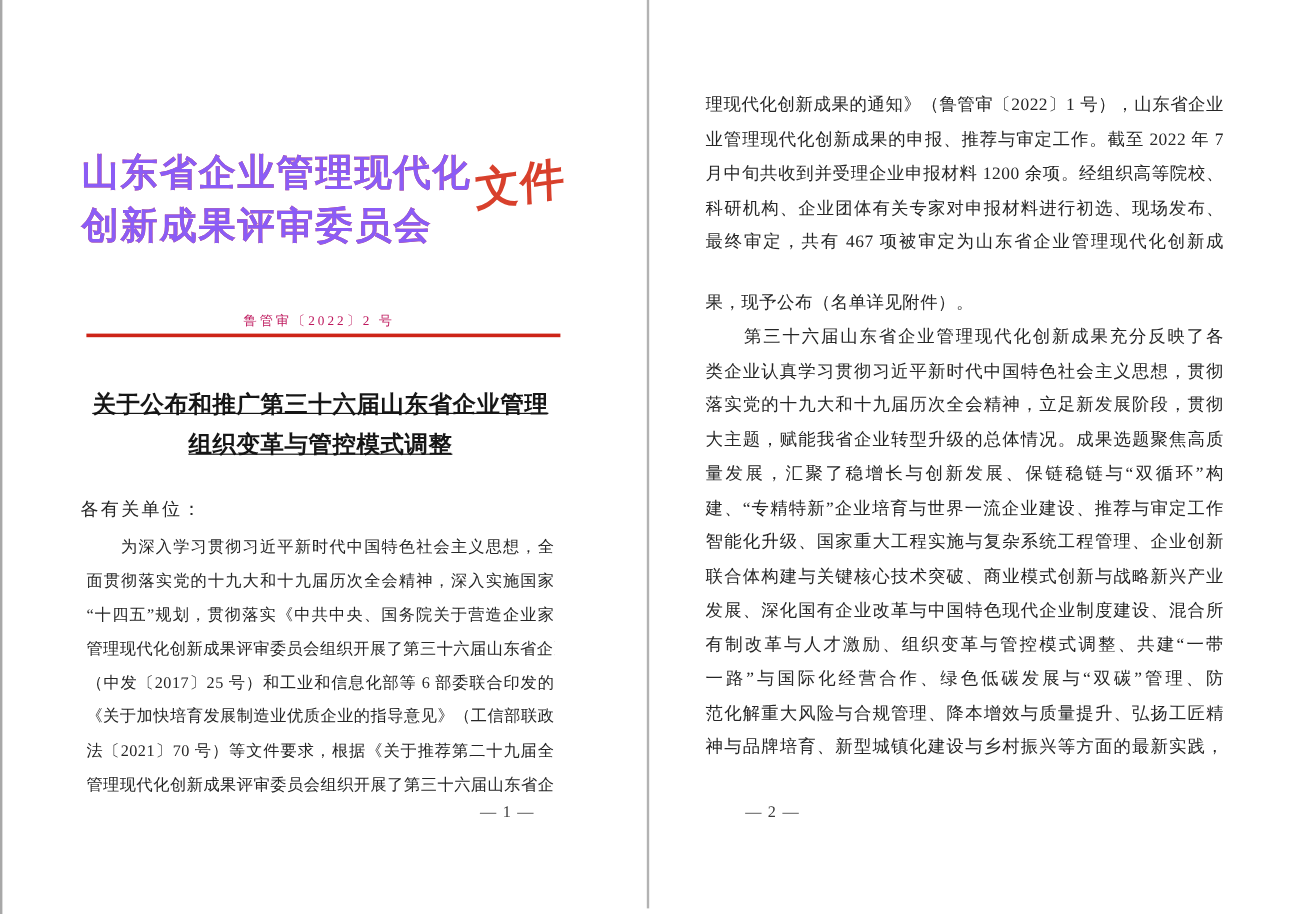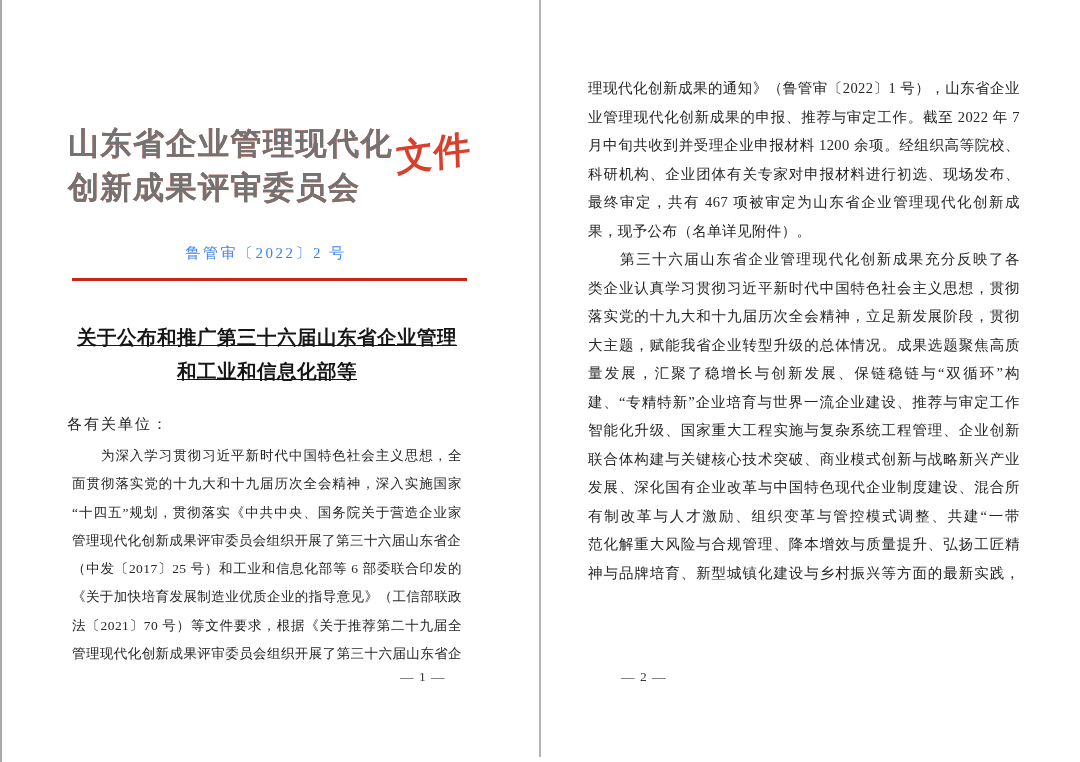--- a/index.html
+++ b/index.html
@@ -22,35 +22,35 @@
   .page {
     position: absolute; top: 0; height: 762px; background: transparent;
   }
   .page-left  { left: 0;   width: 539px; }
   .page-right { left: 541px; width: 539px; border-radius: 25px; }
 
   
   .org-name {
     position: absolute; left: 68px; top: 122px; width: 340px;
     font-size: 31px; line-height: 44px; font-weight: bold;
-    letter-spacing: 1.5px; color: #737373;
+    letter-spacing: 1.5px; color: #8b5cf6;
     text-shadow: 0 0 0.5px #d8402c;
     white-space: nowrap;
   }
   .doc-type {
     position: absolute; left: 396px; top: 134px;
     font-size: 37px; font-weight: bold; color: #d8402c;
     transform: rotate(-8deg) skewX(-6deg);
     transform-origin: left center;
     letter-spacing: 1px;
     white-space: nowrap;
   }
   .doc-number {
-    position: absolute; left: 70px; top: 244px; width: 392px;
-    text-align: center; font-size: 15px; letter-spacing: 2.5px; color: #3b82f6;
+    position: absolute; left: 70px; top: 260px; width: 392px;
+    text-align: center; font-size: 11px; letter-spacing: 2.5px; color: #be185d;
   }
   .red-rule {
     position: absolute; left: 72px; top: 278px; width: 395px; height: 3px;
     background: #cd2418;
   }
 
   
   .doc-title {
     position: absolute; left: 72px; top: 321px; width: 390px;
     text-align: center; font-weight: bold; color: #161616;
@@ -67,21 +67,21 @@
   .body-left  { left: 72px;  top: 442px; width: 390px; }
   .body-right { left: 47px;  top: 74px;  width: 432px; }
   .line {
     height: 28.3px; line-height: 28.3px;
     font-size: 13.5px; color: #262626;
     text-align: justify; text-align-last: justify;
     overflow: hidden; white-space: nowrap;
     letter-spacing: 0.4px;
   }
   .body-right .line { height: 28.5px; line-height: 28.5px; font-size: 14.5px; }
-  .line.short { text-align-last: left; }
+  .line.short { text-align-last: left; margin-top: 22px; }
 
   .page-number {
     position: absolute; font-size: 13.5px; color: #3a3a3a; letter-spacing: 1px;
     white-space: nowrap;
   }
   .page-number-1 { left: 400px; top: 669px; }
   .page-number-2 { left: 80px;  top: 669px; }
 </style>
 </head>
 <body>
@@ -93,21 +93,21 @@
   <div class="org-name">
     <div>山东省企业管理现代化</div>
     <div>创新成果评审委员会</div>
   </div>
   <div class="doc-type">文件</div>
   <div class="doc-number">鲁管审〔2022〕2 号</div>
   <div class="red-rule"></div>
 
   <div class="doc-title">
     <div>关于公布和推广第三十六届山东省企业管理</div>
-    <div>和工业和信息化部等</div>
+    <div>组织变革与管控模式调整</div>
   </div>
 
   <div class="salutation">各有关单位：</div>
 
   <div class="body-block body-left">
       <div class="line">　　为深入学习贯彻习近平新时代中国特色社会主义思想，全</div>
       <div class="line">面贯彻落实党的十九大和十九届历次全会精神，深入实施国家</div>
       <div class="line">“十四五”规划，贯彻落实《中共中央、国务院关于营造企业家</div>
       <div class="line">管理现代化创新成果评审委员会组织开展了第三十六届山东省企》</div>
       <div class="line">（中发〔2017〕25 号）和工业和信息化部等 6 部委联合印发的</div>
@@ -130,17 +130,18 @@
       <div class="line">　　第三十六届山东省企业管理现代化创新成果充分反映了各</div>
       <div class="line">类企业认真学习贯彻习近平新时代中国特色社会主义思想，贯彻</div>
       <div class="line">落实党的十九大和十九届历次全会精神，立足新发展阶段，贯彻</div>
       <div class="line">大主题，赋能我省企业转型升级的总体情况。成果选题聚焦高质</div>
       <div class="line">量发展，汇聚了稳增长与创新发展、保链稳链与“双循环”构</div>
       <div class="line">建、“专精特新”企业培育与世界一流企业建设、推荐与审定工作</div>
       <div class="line">智能化升级、国家重大工程实施与复杂系统工程管理、企业创新</div>
       <div class="line">联合体构建与关键核心技术突破、商业模式创新与战略新兴产业</div>
       <div class="line">发展、深化国有企业改革与中国特色现代企业制度建设、混合所</div>
       <div class="line">有制改革与人才激励、组织变革与管控模式调整、共建“一带</div>
+      <div class="line">一路”与国际化经营合作、绿色低碳发展与“双碳”管理、防</div>
       <div class="line">范化解重大风险与合规管理、降本增效与质量提升、弘扬工匠精</div>
       <div class="line">神与品牌培育、新型城镇化建设与乡村振兴等方面的最新实践，</div>
     </div>
   <div class="page-number page-number-2">— 2 —</div>
 </div>
 
 </body></html>

